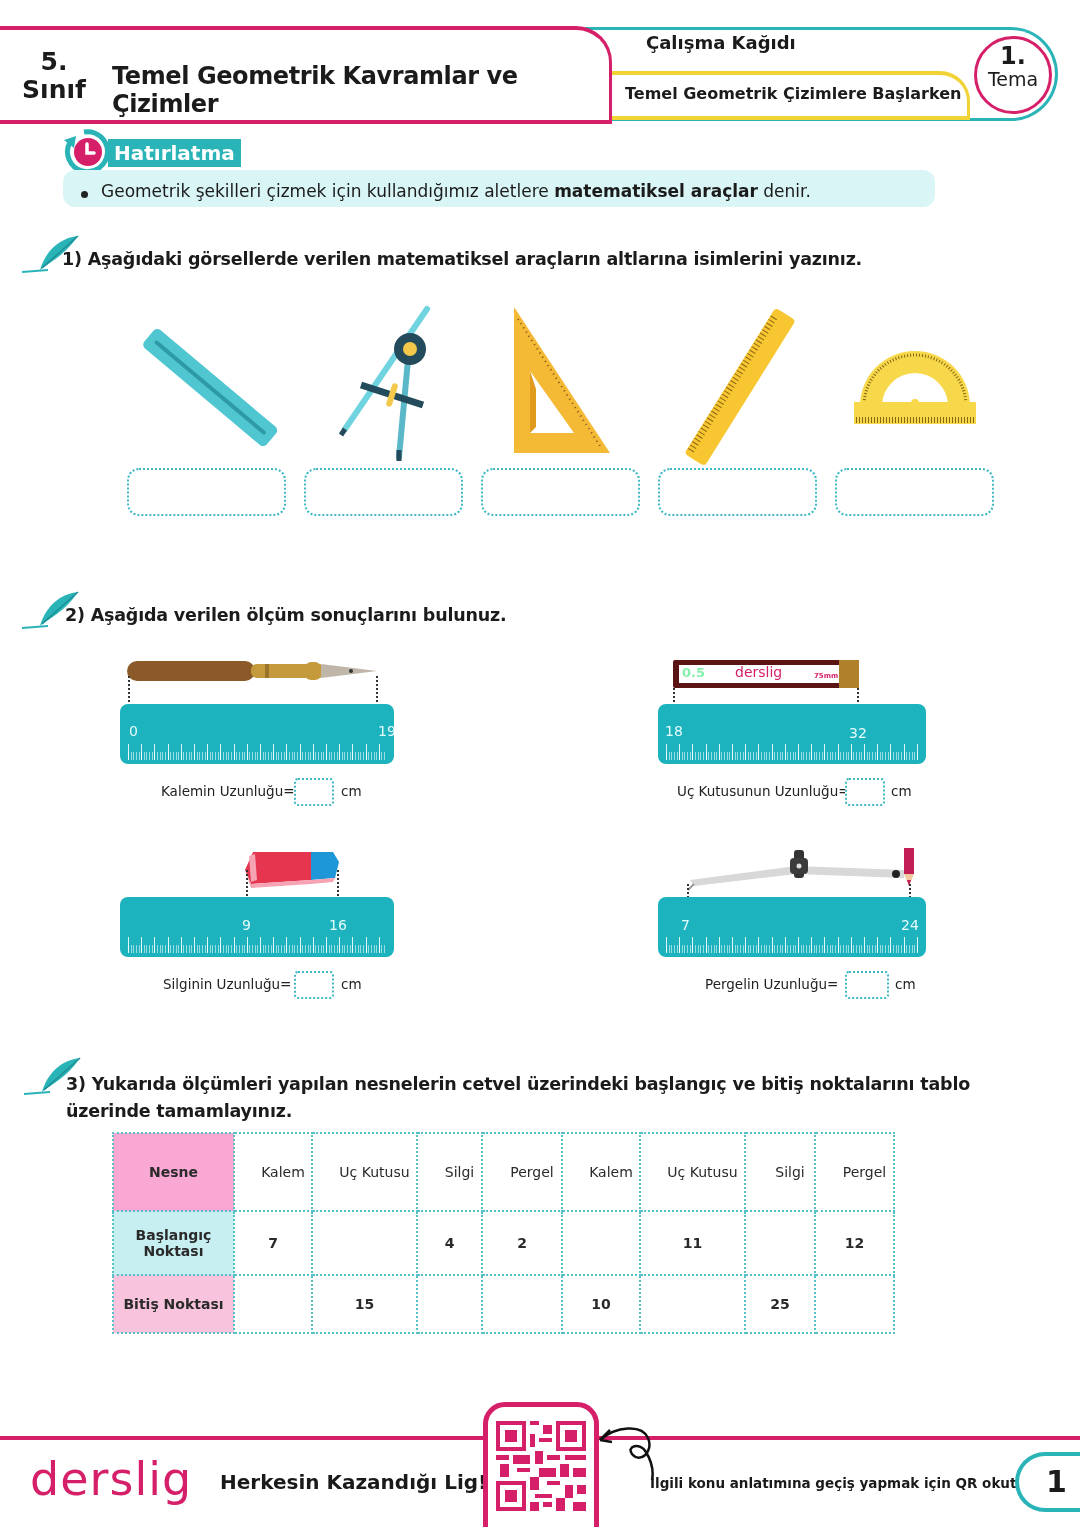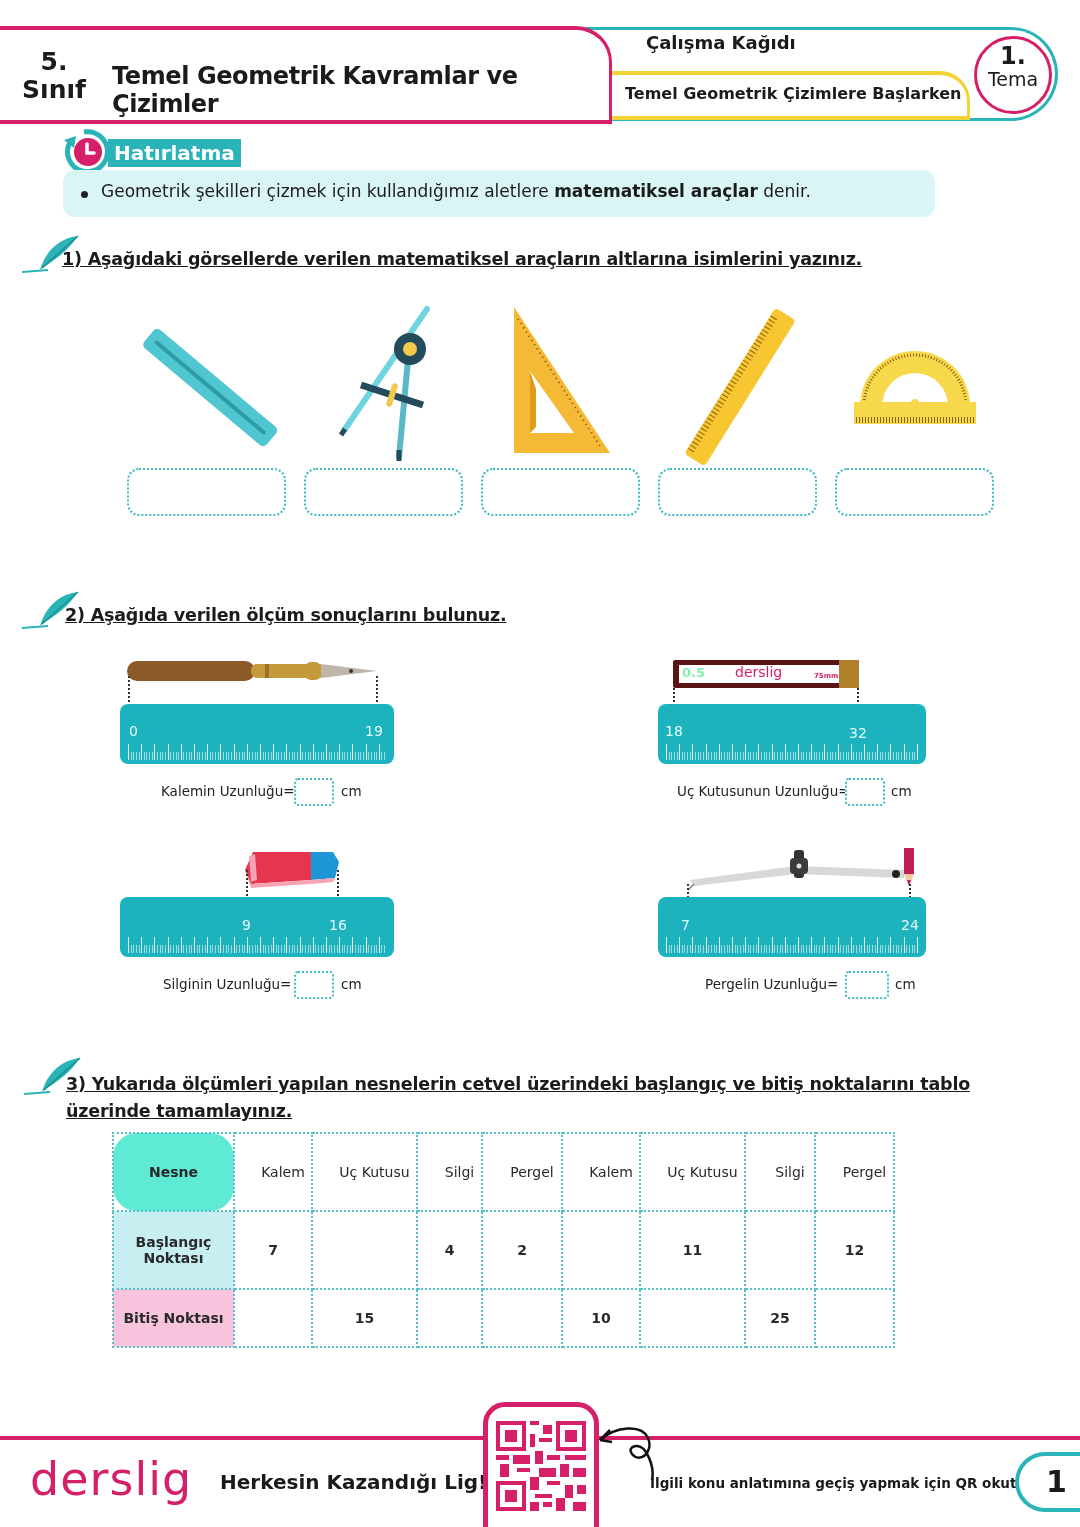--- a/index.html
+++ b/index.html
@@ -33,29 +33,29 @@
   .theme-num { display: block; font-size: 24px; font-weight: bold; line-height: 26px; margin-top: 4px; }
   .theme-lbl { display: block; font-size: 19px; line-height: 20px; }
 
   
   .rem-icon { position: absolute; left: 62px; top: 128px; width: 48px; height: 48px; }
   .rem-tag {
     position: absolute; left: 108px; top: 139px; height: 28px; padding: 0 6px; background: #2bb4b8;
     color: #fff; font-size: 20px; line-height: 28px; font-weight: bold;
   }
   .rem-box {
-    position: absolute; left: 63px; top: 170px; width: 872px; height: 47px; background: #d9f5f6;
+    position: absolute; left: 63px; top: 170px; width: 872px; height: 37px; background: #d9f5f6;
     border-radius: 12px; font-size: 17px; padding: 11px 0 0 38px;
   }
   .rem-box::before { content: ""; position: absolute; left: 18px; top: 21px; width: 7px; height: 7px; border-radius: 50%; background: #222; }
   .rem-box b { font-weight: bold; }
 
   
   .quill { position: absolute; width: 62px; height: 42px; }
-  .q-title { position: absolute; font-size: 17.5px; font-weight: bold; line-height: 27px; letter-spacing: -0.2px; text-decoration: underline; }
+  .q-title { position: absolute; font-size: 17.5px; font-weight: bold; line-height: 27px; letter-spacing: -0.2px; }
 
   .tool { position: absolute; }
   .answer-box {
     position: absolute; top: 468px; width: 159px; height: 48px; border: 2px dotted #3fb9c5; border-radius: 12px;
     background: #fff;
   }
 
   
   .ruler {
     position: absolute; height: 60px; background: #1db3be; border-radius: 8px; overflow: hidden;
@@ -73,24 +73,24 @@
   .dotline { position: absolute; border-left: 2px dotted #333; }
   .meas { position: absolute; font-size: 13.5px; color: #222; }
   .mini-box { position: absolute; width: 40px; height: 28px; border: 2px dotted #3fb9c5; border-radius: 4px; background: #fff; }
 
   
   table.pts {
     position: absolute; left: 112px; top: 1132px; border-collapse: collapse; font-size: 14px;
   }
   table.pts td { border: 2px dotted #54c1c8; text-align: center; vertical-align: middle; font-weight: bold; color: #2a2a2a; }
   table.pts tr.r-h td { height: 78px; }
-  table.pts tr.r-s td { height: 78px; }
+  table.pts tr.r-s td { height: 64px; }
   table.pts tr.r-e td { height: 58px; }
   table.pts td.cell-hdr { font-weight: normal; padding-left: 20px; }
-  .c-nesne { background: #5eead4; border-radius: 24px; }
+  .c-nesne { background: #f9a8d4; }
   .c-basl { background: #c7eff1; }
   .c-bitis { background: #f8c3dc; }
 
   
   .ft-line { position: absolute; left: 0; top: 1436px; width: 1080px; height: 4px; background: #d61f69; }
   .brand { position: absolute; left: 30px; top: 1452px; font-size: 46px; color: #d61f69; letter-spacing: 1px; font-family: "DejaVu Sans", sans-serif; }
   .slogan { position: absolute; left: 220px; top: 1470px; font-size: 20px; font-weight: bold; color: #1a1a1a; }
   .qr-frame {
     position: absolute; left: 483px; top: 1402px; width: 116px; height: 140px; border: 5px solid #d61f69;
     border-radius: 22px 22px 0 0; background: #fff; padding: 14px 8px 0 8px;
@@ -201,21 +201,21 @@
   <rect x="126" y="8" width="74" height="14" rx="6" fill="#c59a3c"></rect>
   <rect x="140" y="8" width="4" height="14" fill="#9a7428"></rect>
   <rect x="180" y="6" width="16" height="18" rx="6" fill="#c59a3c"></rect>
   <polygon points="196,8 252,15 196,22" fill="#bfb5a8"></polygon>
   <circle cx="226" cy="15" r="2" fill="#333"></circle>
 </svg>
 <div class="dotline" style="left:128px; top:676px; height:30px;"></div>
 <div class="dotline" style="left:376px; top:676px; height:30px;"></div>
 <div class="ruler" style="left:120px; top:704px; width:274px;">
   <span class="r-lbl" style="left:9px;">0</span>
-  <span class="r-lbl" style="left:245px;">19</span>
+  <span class="r-lbl" style="left:258px;">19</span>
   <div class="ticks"></div>
 </div>
 <span class="meas" style="left:161px; top:783px;text-align:right;">Kalemin Uzunluğu=</span>
 <div class="mini-box" style="left:294px; top:778px;"></div>
 <span class="meas" style="left:341px; top:783px;">cm</span>
 
 <div class="tool" style="left:673px; top:660px; width:186px; height:28px; background:#5b1414; border-radius:2px;">
   <div style="position:absolute; left:6px; top:5px; width:160px; height:18px; background:#fff;"></div>
   <div style="position:absolute; right:0; top:0; width:20px; height:28px; background:#b0802a;"></div>
   <span style="position:absolute; left:9px; top:5px; font-size:13px; font-weight:bold; color:#86efac;">0.5</span>

